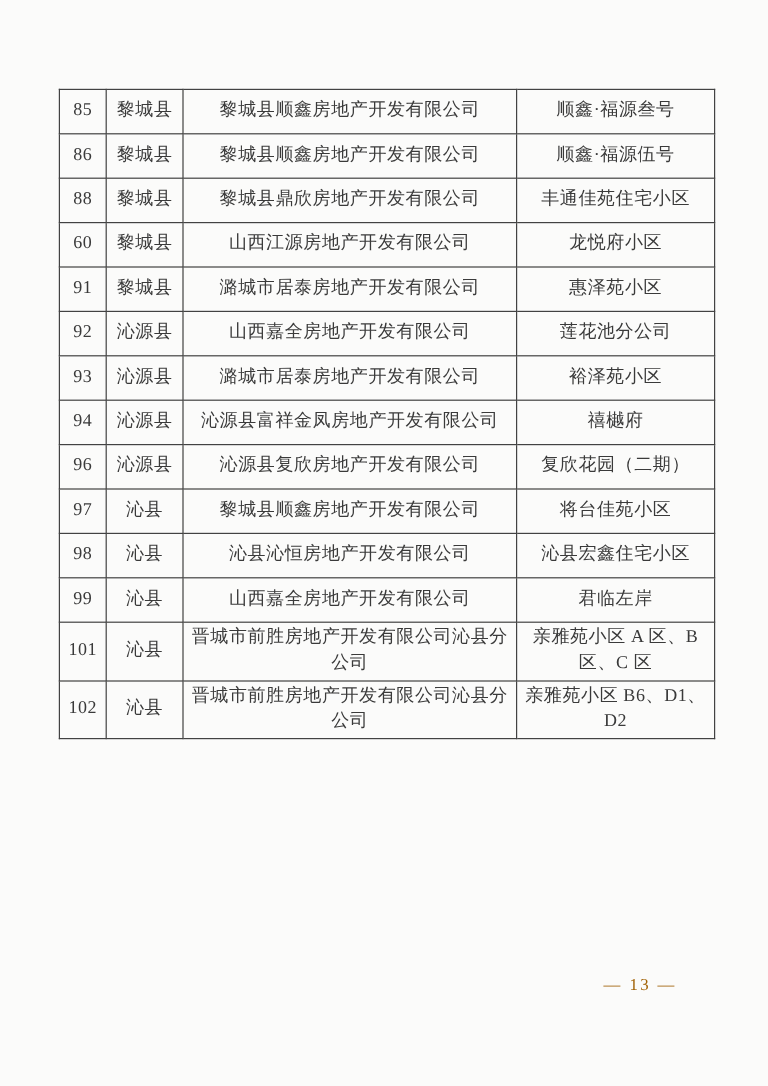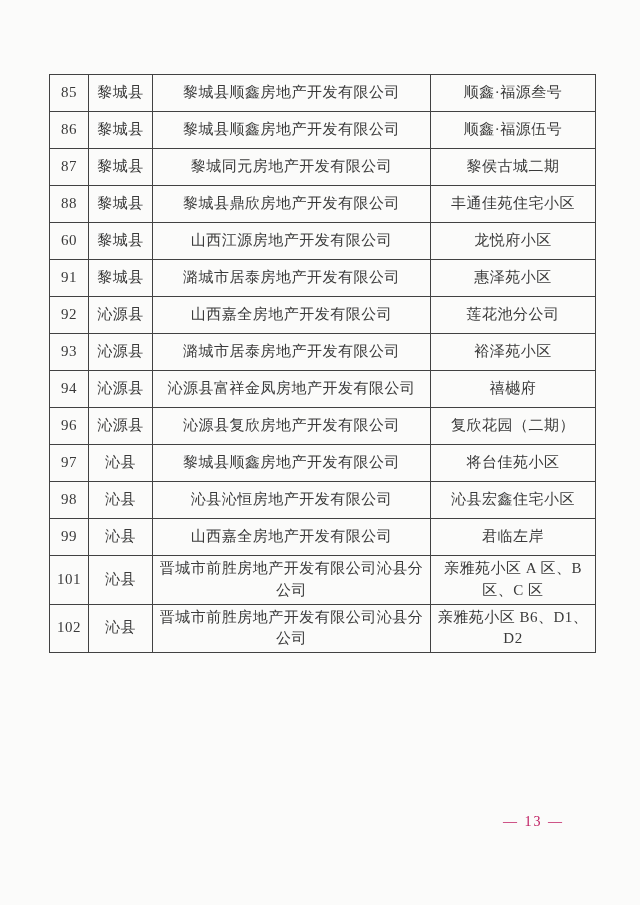--- a/index.html
+++ b/index.html
@@ -43,21 +43,21 @@
   tbody tr:nth-child(16) { height: 56px; }  
   tbody tr:nth-child(17) { height: 68px; }  
   tbody tr:nth-child(17) td { line-height: 2.3; }
   tbody tr:nth-child(18) { height: 45px; }  
   td.no { font-size: 14px; letter-spacing: 0; }
   .footer-page {
     position: absolute;
     top: 814px;
     right: 76px;
     font-size: 14px;
-    color: #be185d;
+    color: #a16207;
     letter-spacing: 2px;
   }
 </style>
 </head>
 <body>
 
 <div class="page">
 
   <table class="projects">
     <colgroup>
@@ -71,26 +71,20 @@
           <td class="no">85</td>
           <td>黎城县</td>
           <td>黎城县顺鑫房地产开发有限公司</td>
           <td>顺鑫·福源叁号</td>
         </tr>
         <tr>
           <td class="no">86</td>
           <td>黎城县</td>
           <td>黎城县顺鑫房地产开发有限公司</td>
           <td>顺鑫·福源伍号</td>
-        </tr>
-        <tr>
-          <td class="no">87</td>
-          <td>黎城县</td>
-          <td>黎城同元房地产开发有限公司</td>
-          <td>黎侯古城二期</td>
         </tr>
         <tr>
           <td class="no">88</td>
           <td>黎城县</td>
           <td>黎城县鼎欣房地产开发有限公司</td>
           <td>丰通佳苑住宅小区</td>
         </tr>
         <tr>
           <td class="no">60</td>
           <td>黎城县</td>

